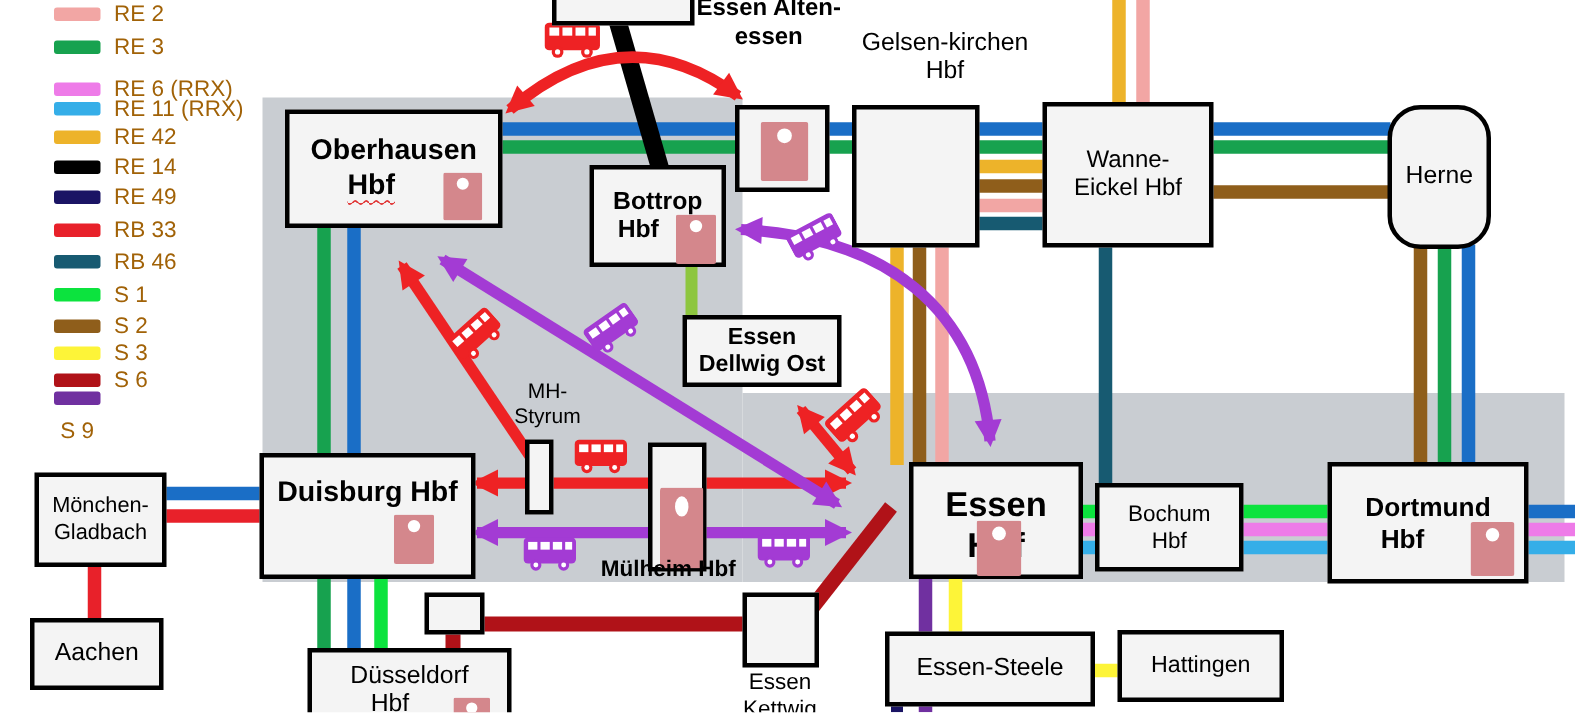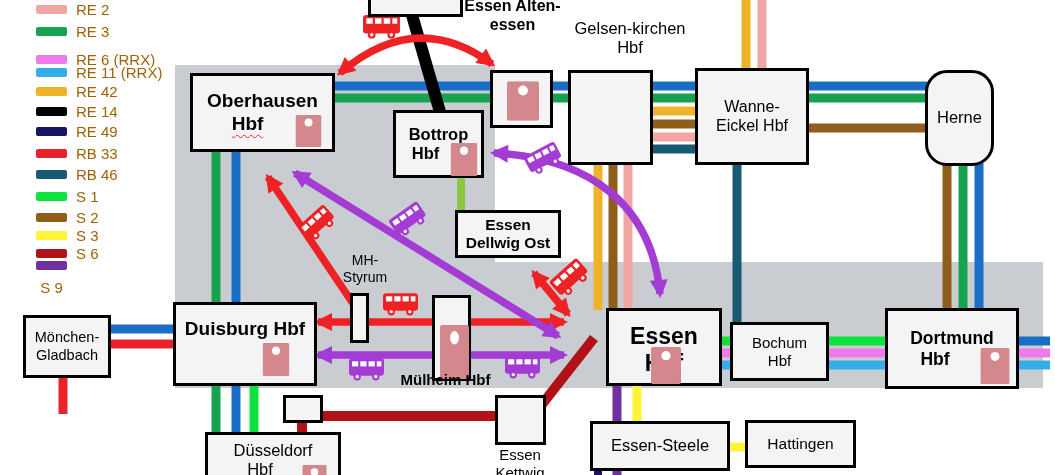--- a/index.html
+++ b/index.html
@@ -249,20 +249,23 @@
     <svg class="ico" style="left: 92px; top: 37px; color: rgb(212, 135, 140);" width="30" height="36" viewBox="0 0 26 32">
         <use href="#person"></use>
       </svg>
   </div>
 
   <div class="box" style="left:23px;top:315px;width:88px;height:63px;font-size:14.5px;">
     <span>Mönchen-</span>
     <span>Gladbach</span>
   </div>
 
+  <div class="box" style="left:20px;top:412px;width:89px;height:48px;font-size:16.5px;">
+    <span>Aachen</span>
+  </div>
 
   <div class="box" style="left:283px;top:395px;width:40px;height:28px;"></div>
 
   <div class="box" style="left:205px;top:432px;width:136px;height:60px;font-size:16.5px;justify-content:flex-start;padding-top:6px;">
     <span>Düsseldorf</span>
     <span style="padding-right:26px;">Hbf</span>
     <svg class="ico" style="left: 93px; top: 30px; color: rgb(212, 135, 140);" width="27" height="30" viewBox="0 0 26 32">
         <use href="#person"></use>
       </svg>
   </div>

